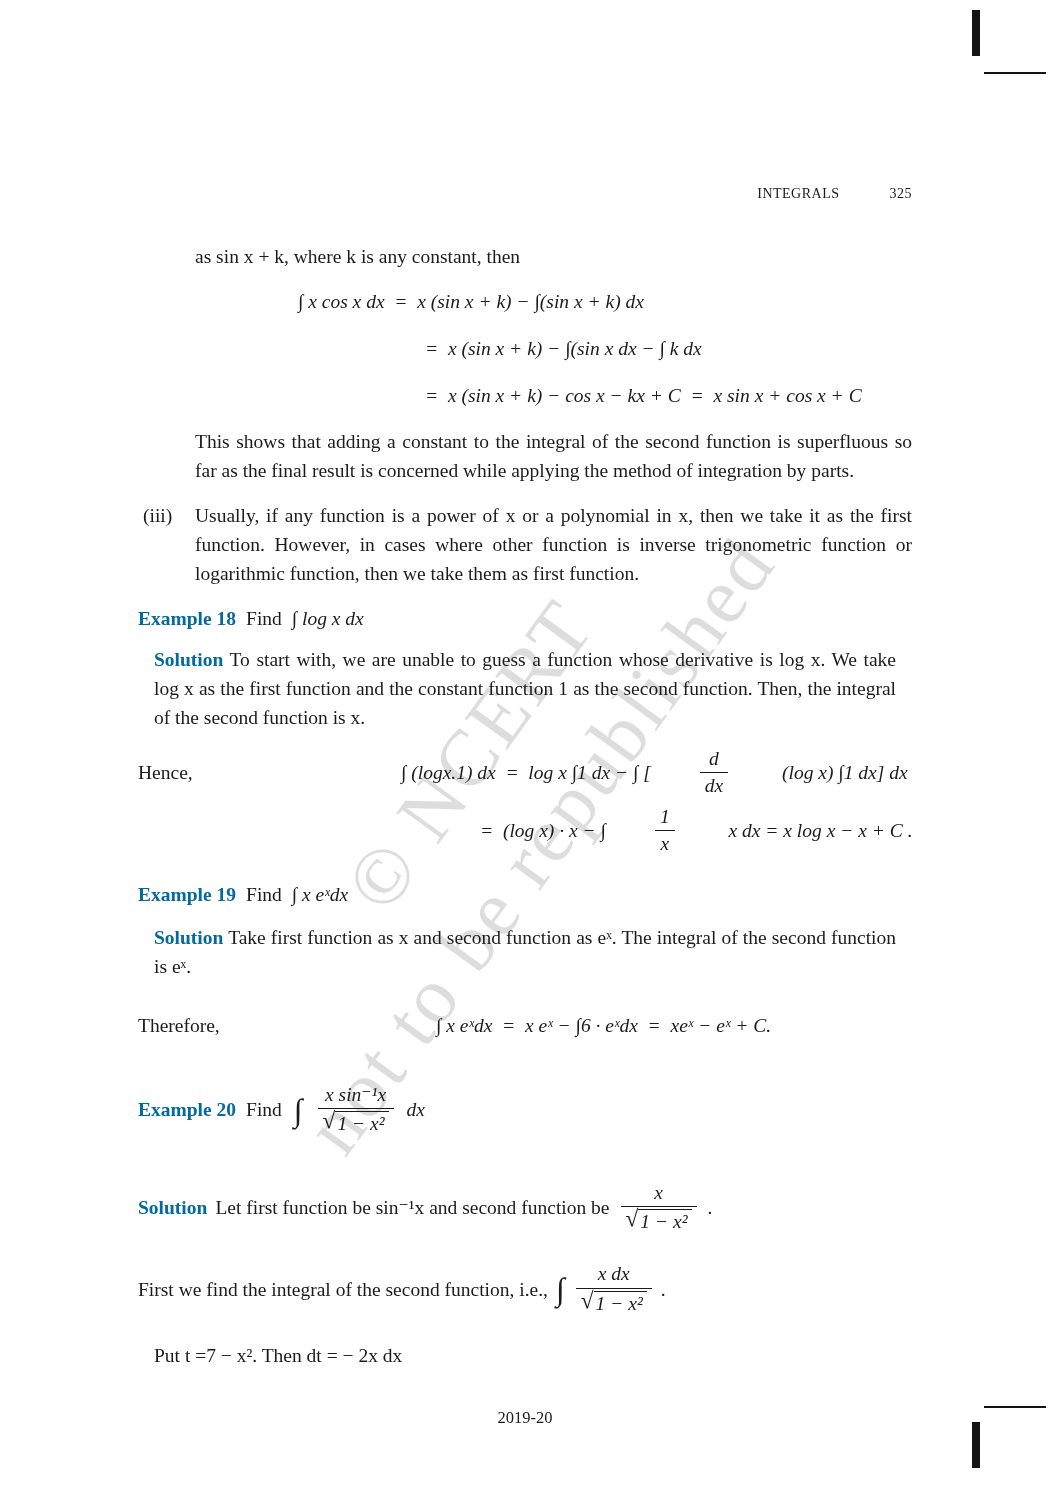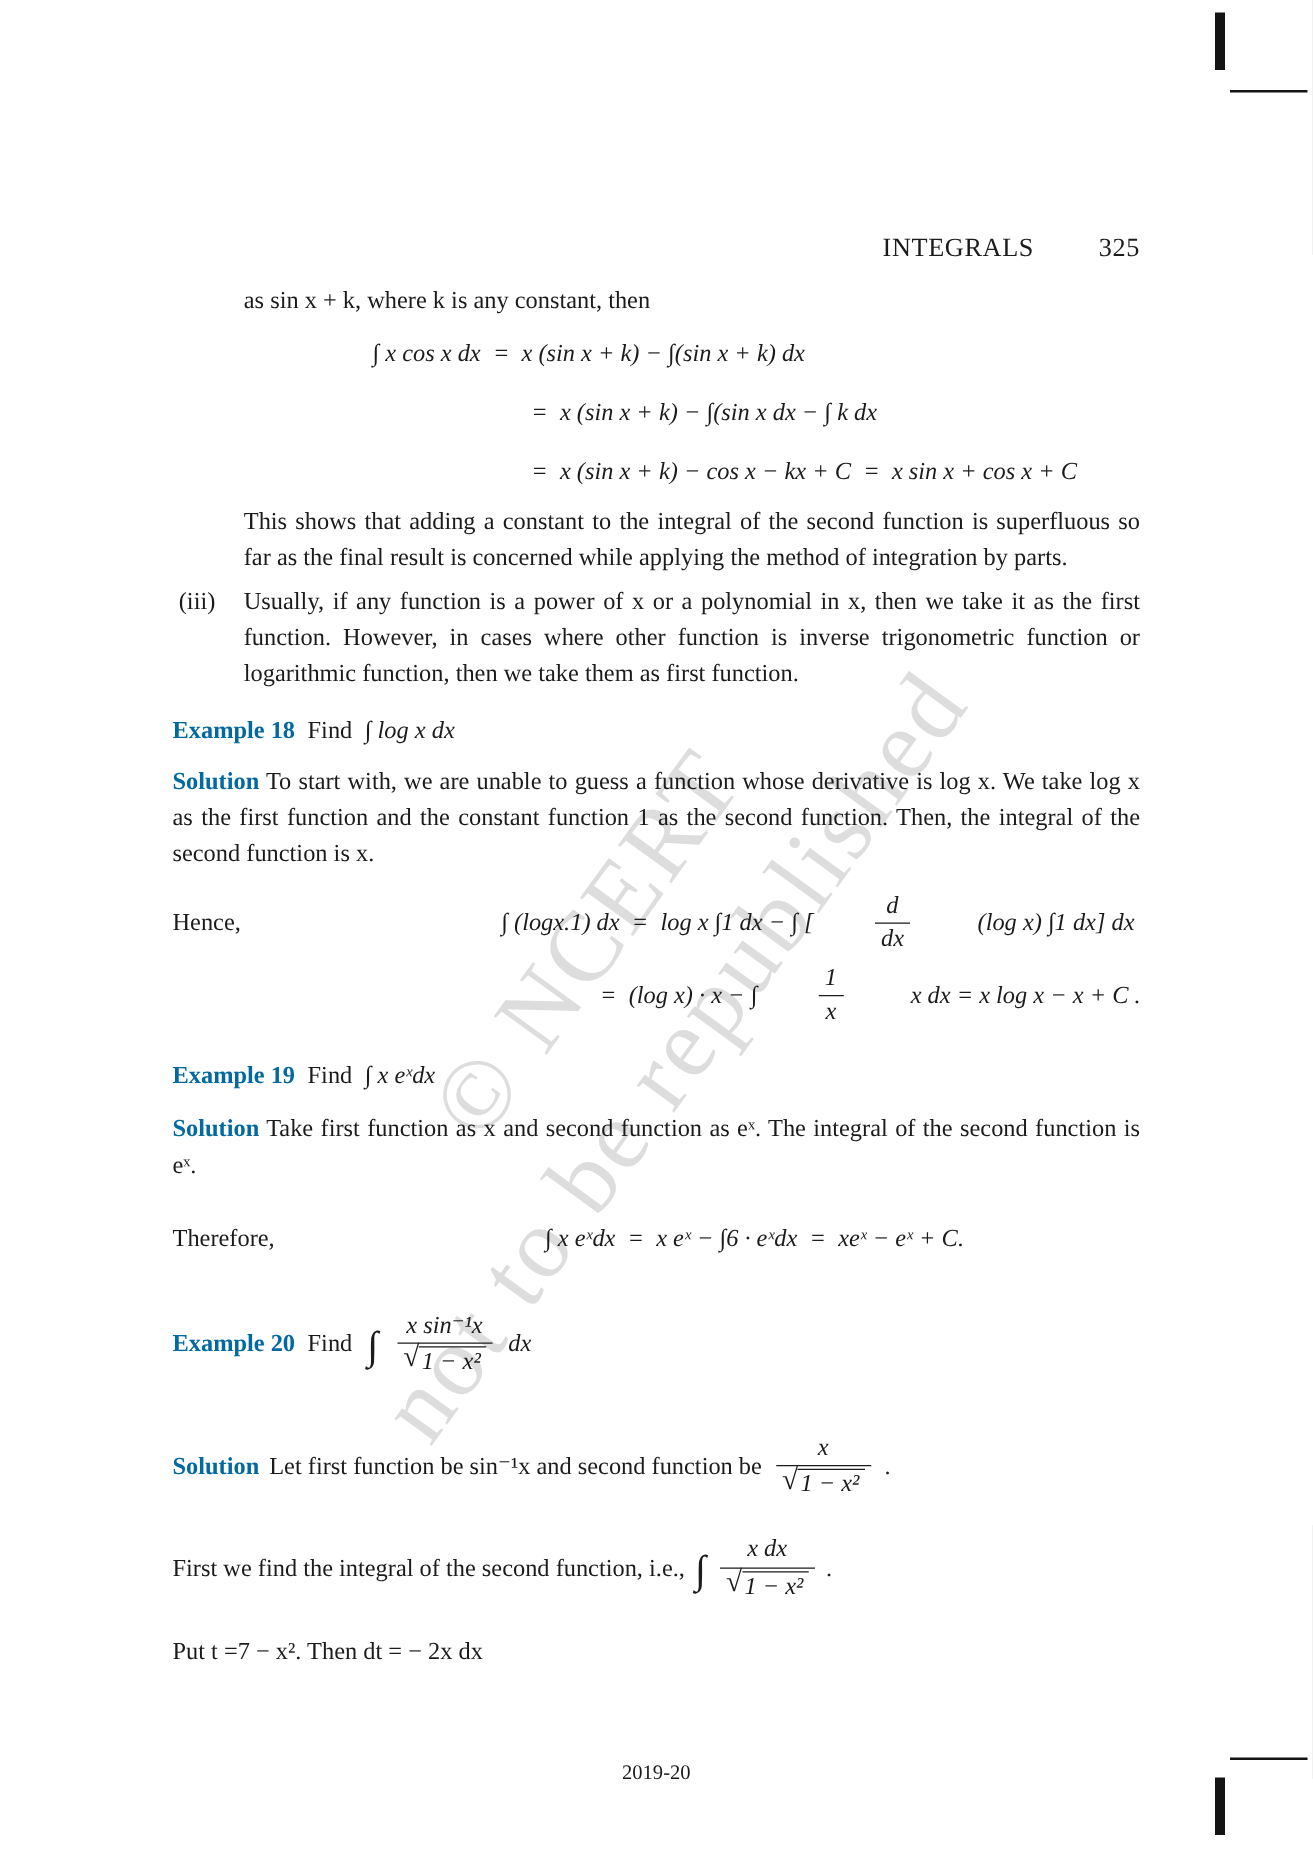--- a/index.html
+++ b/index.html
@@ -17,27 +17,27 @@
   .br-bar { left:972px; top:1422px;width:8px;  height:46px; }
 
   
   .watermark { position:absolute; z-index:0; color:#bdbdbd; opacity:.5;
     font-size:80px; letter-spacing:3px; white-space:nowrap; text-align:center;
     transform:rotate(-54deg); pointer-events:none; }
   .wm1 { left:190px; top:710px; width:560px; }
   .wm2 { left:-30px; top:800px; width:1140px; }
 
   .header { position:absolute; top:186px; left:138px; width:774px; z-index:1;
-    text-align:right; font-size:21px; letter-spacing:.5px; }
+    text-align:right; font-size:14px; letter-spacing:.5px; }
   .header .pagenum { margin-left:46px; }
 
   .content { position:absolute; top:226px; left:138px; width:774px; z-index:1;
     font-size:19.5px; line-height:29px; }
 
-  p { margin:0; }
+  p { margin:16px; }
   .jst { text-align:justify; }
   .ind { margin-left:57px; width:717px; }
 
   .blue { color:#0369a1; font-weight:bold; }
 
   .eq { font-style:italic; white-space:pre; }
   .eq-block { margin-top:14px; margin-bottom:10px; line-height:30px; }
   .eq-block .l1 { margin-left:160px; margin-bottom:17px; }
   .eq-block .l2 { margin-left:287px; margin-bottom:17px; }
   .eq-block .l3 { margin-left:287px; }

